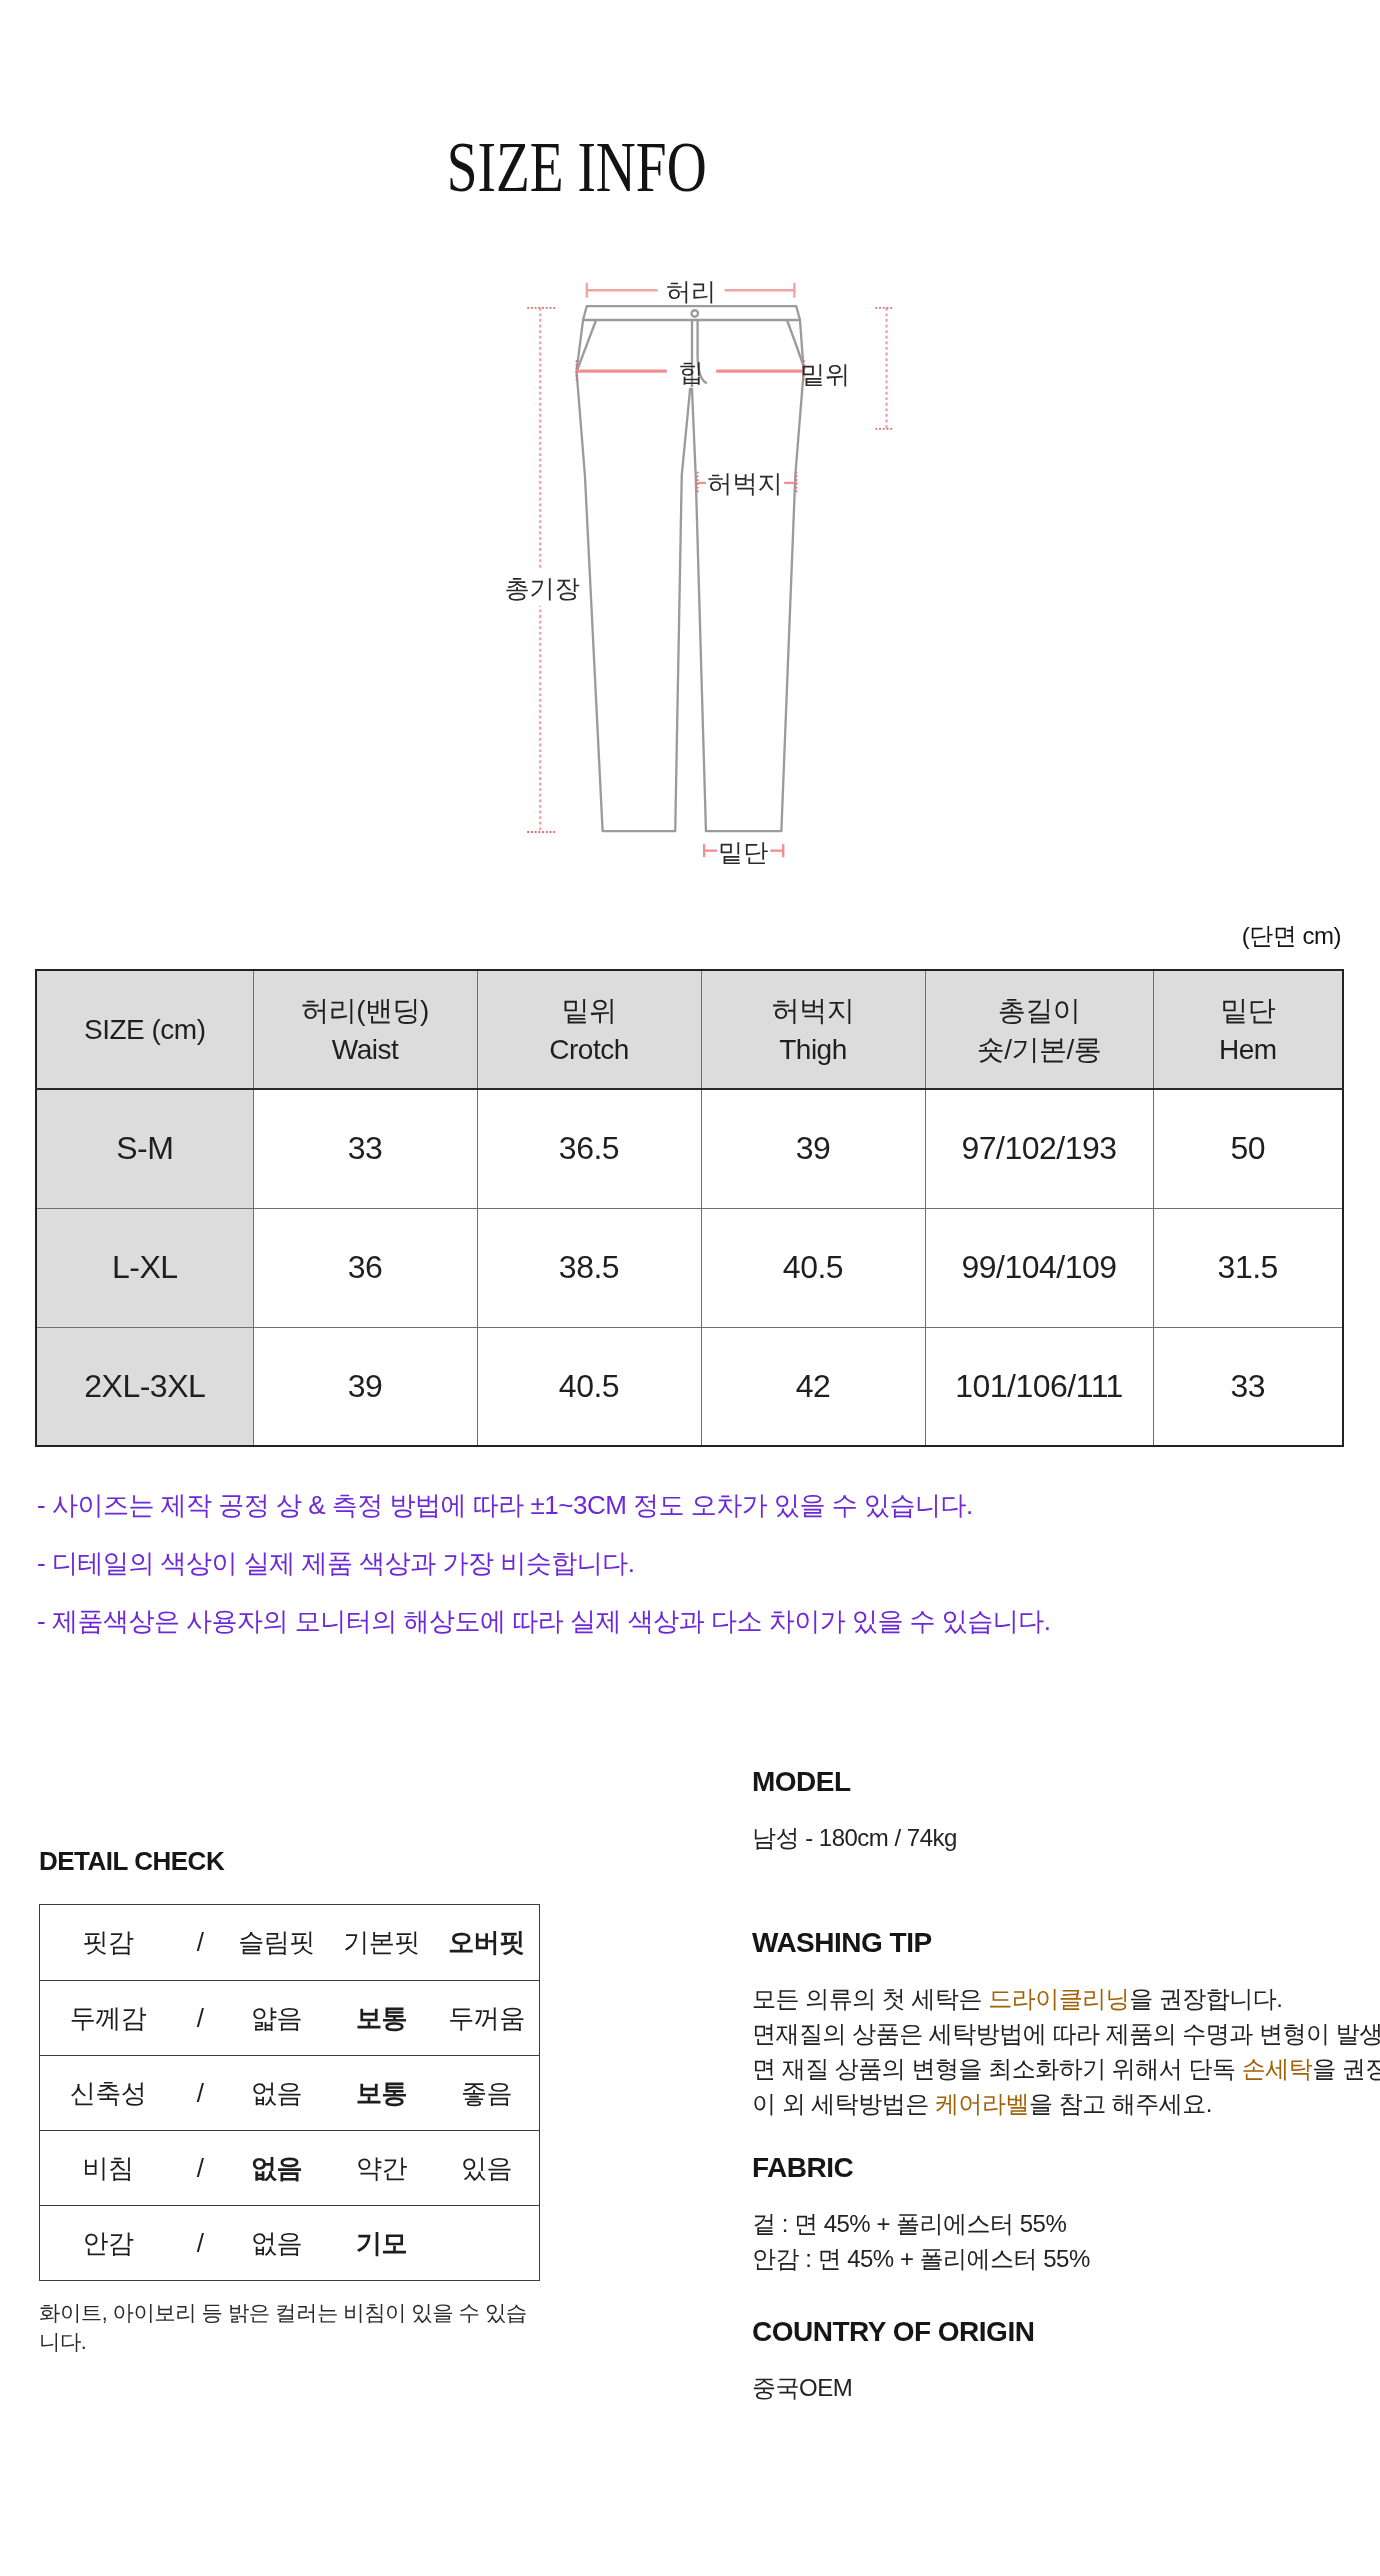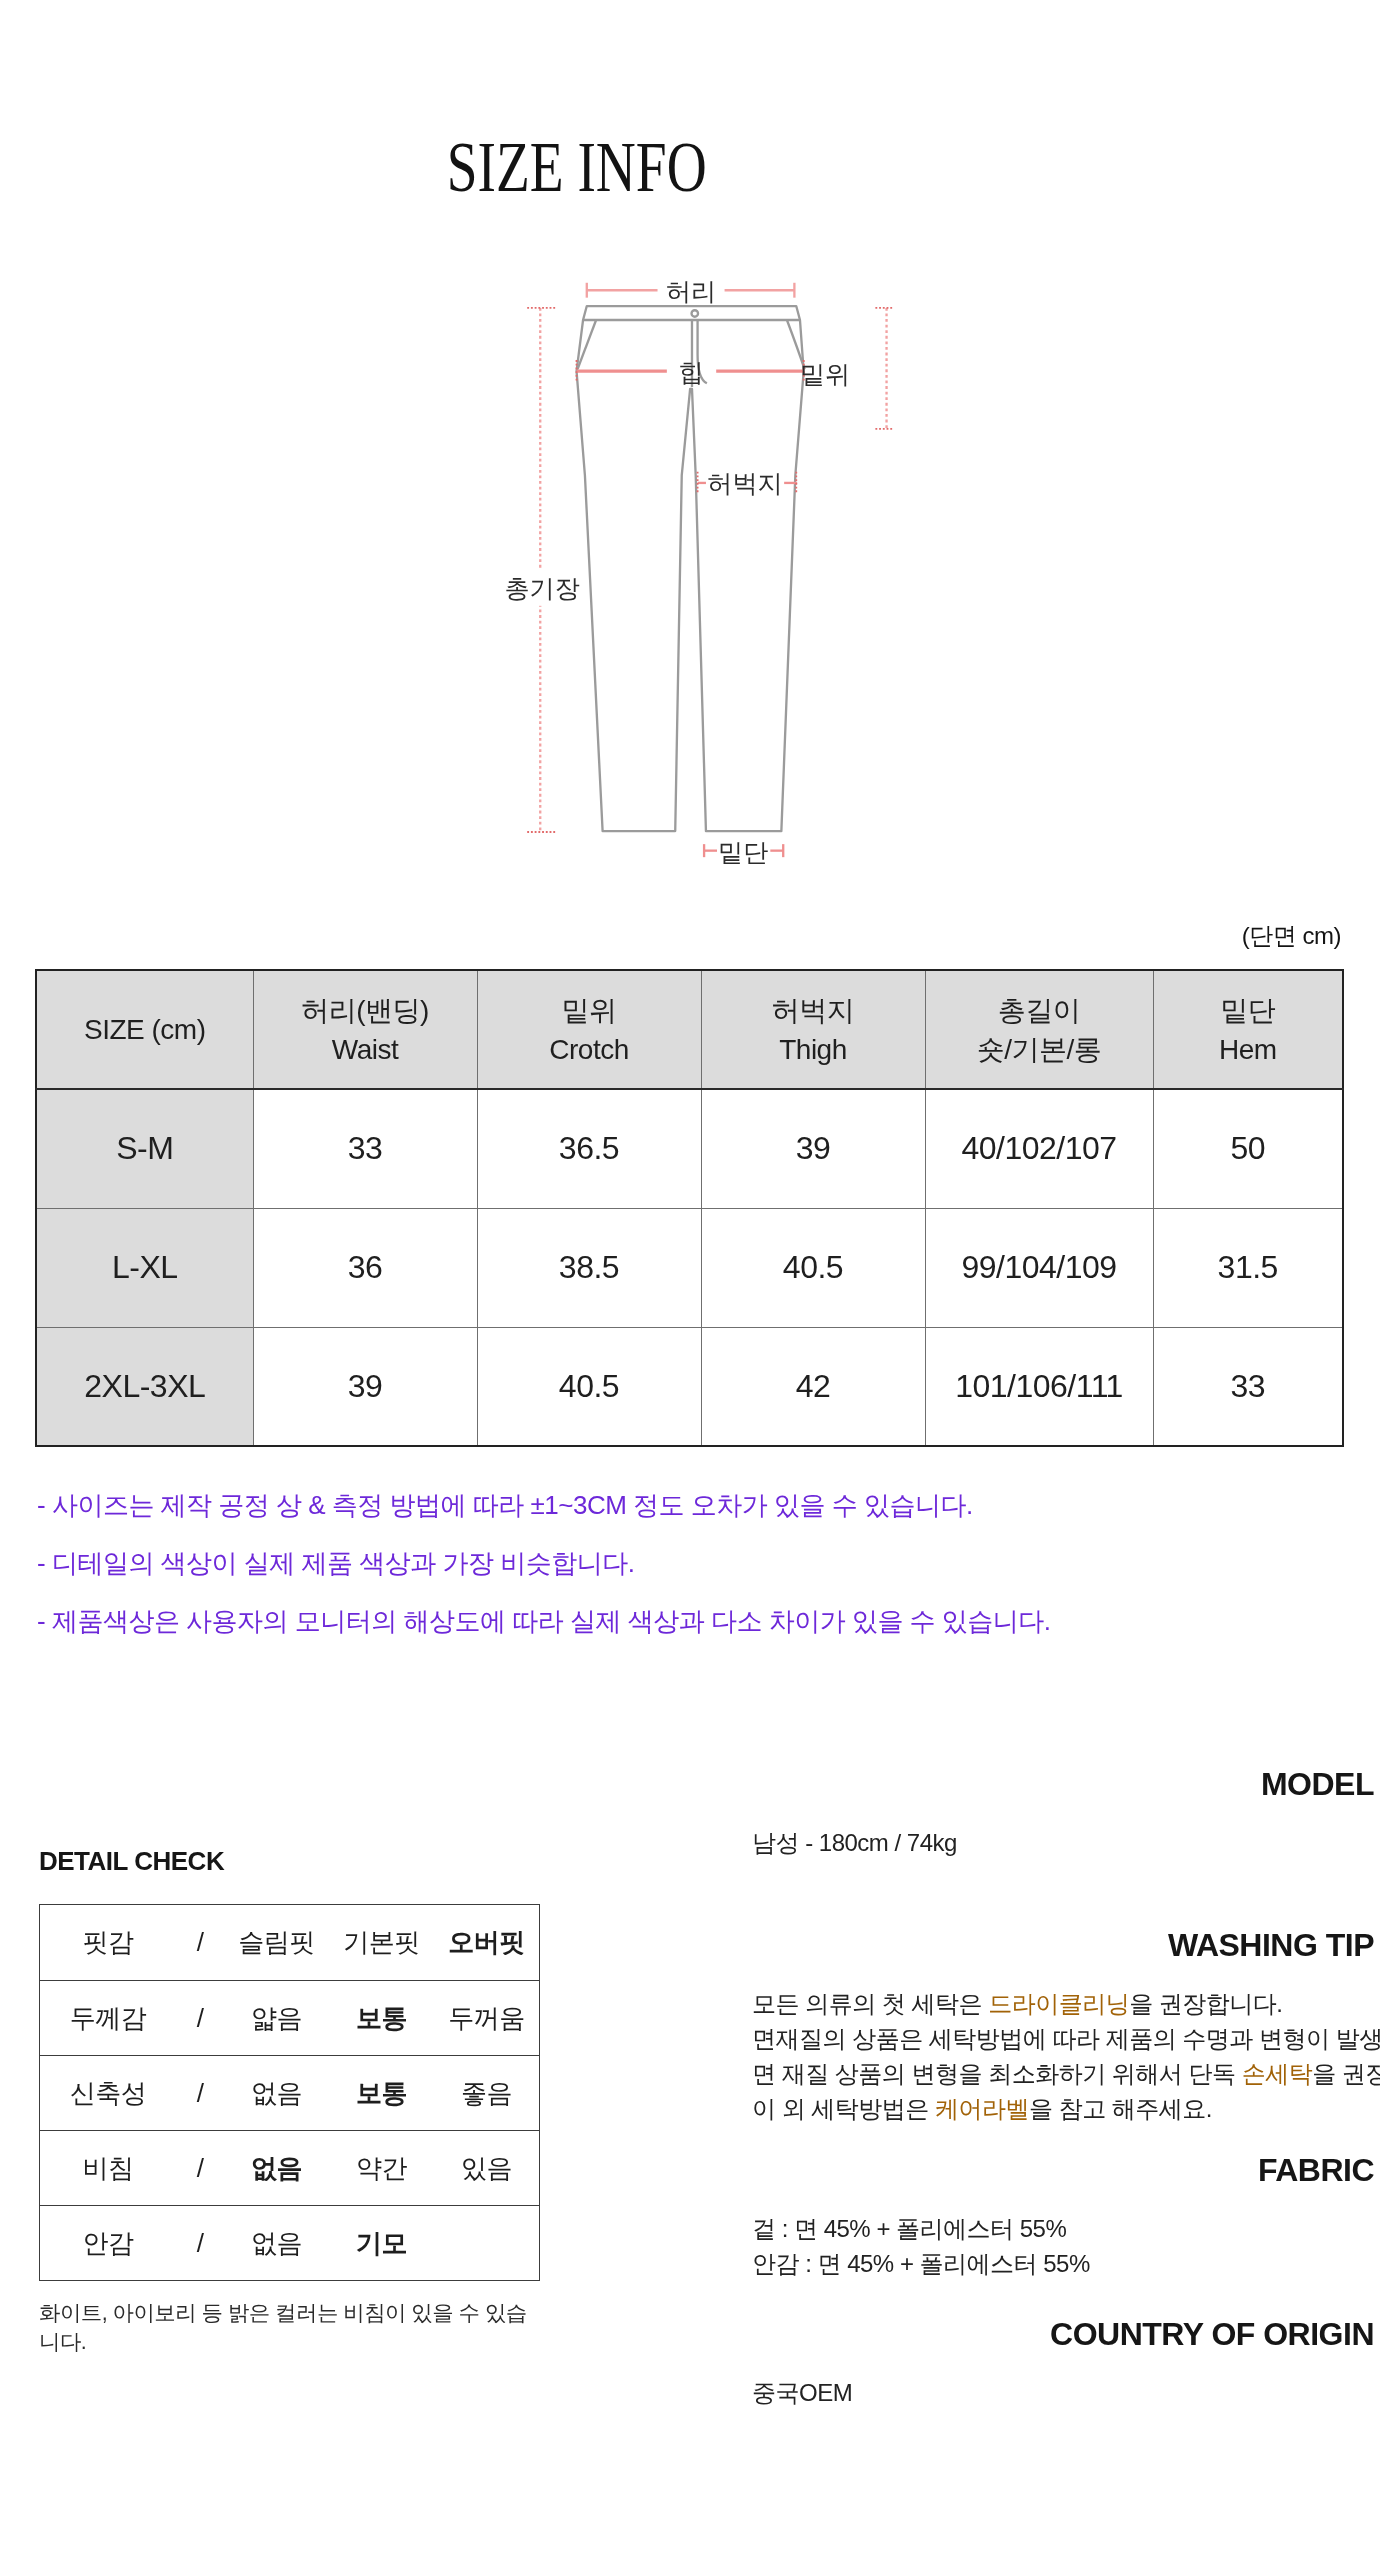--- a/index.html
+++ b/index.html
@@ -59,21 +59,21 @@
   .dc-row + .dc-row { border-top:1.9px solid #3c3c3c; }
   .dc-opt.bold, .dc-opt.bold span { font-weight:700; }
   .bold { font-weight:700; }
   .dc-footnote { margin-top:17px; font-size:21.4px; color:#2a2a2a; letter-spacing:-0.5px; }
   
   .rsec { position:absolute; left:752px; width:622px; }
   .rsec-model   { top:1766px; }
   .rsec-washing { top:1927px; }
   .rsec-fabric  { top:2152px; }
   .rsec-origin  { top:2316px; }
-  .rc-head { font-size:32px; font-weight:700; letter-spacing:-0.5px; color:#161616;text-align:right; }
+  .rc-head { font-size:28px; font-weight:700; letter-spacing:-0.5px; color:#161616; }
   .rc-body { margin-top:22.4px; font-size:24px; line-height:35px; color:#222222; letter-spacing:-0.5px; }
   .rc-line { white-space:nowrap; }
   .hl { color:#a16207; }
 </style>
 </head>
 <body>
 
 <div class="title-wrap">
   <h1>SIZE INFO</h1>
 </div>
@@ -181,21 +181,21 @@
           <div class="th-en">Hem</div>
         </th>
     </tr>
   </thead>
   <tbody>
     <tr>
       <td class="rowhead">S-M</td>
       <td>33</td>
       <td>36.5</td>
       <td>39</td>
-      <td>40/102/107</td>
+      <td>97/102/193</td>
       <td>50</td>
     </tr>
     <tr>
       <td class="rowhead">L-XL</td>
       <td>36</td>
       <td>38.5</td>
       <td>40.5</td>
       <td>99/104/109</td>
       <td>31.5</td>
     </tr>

